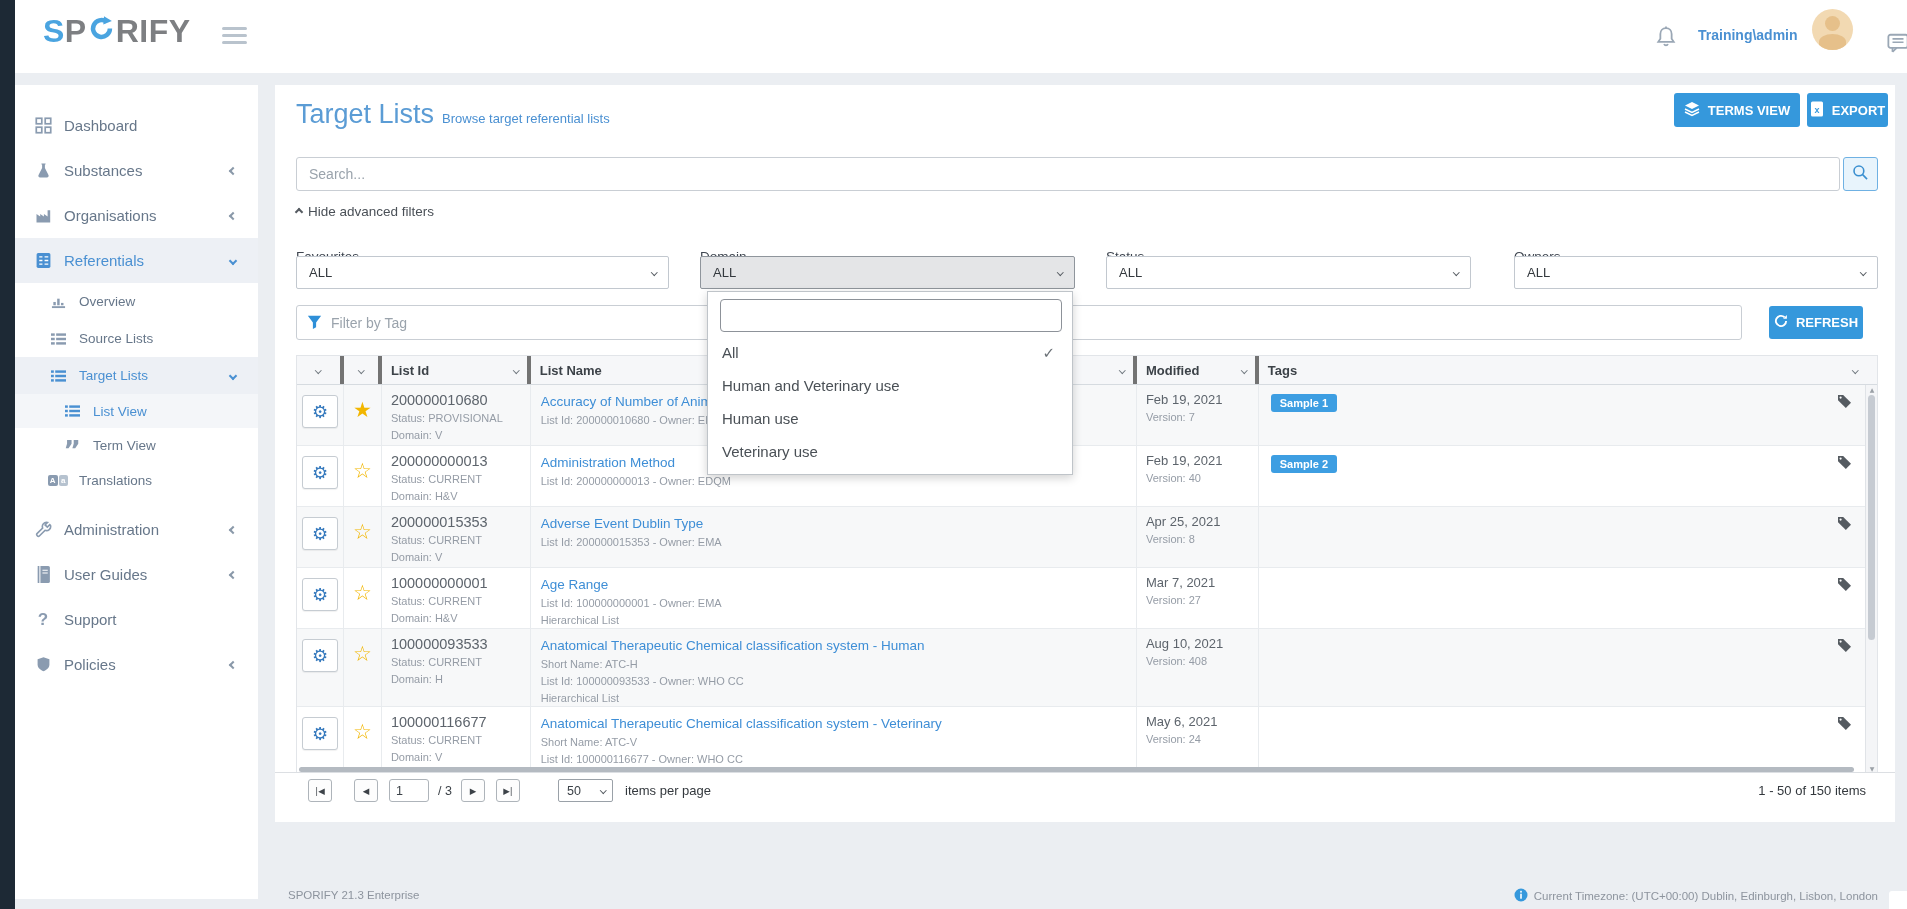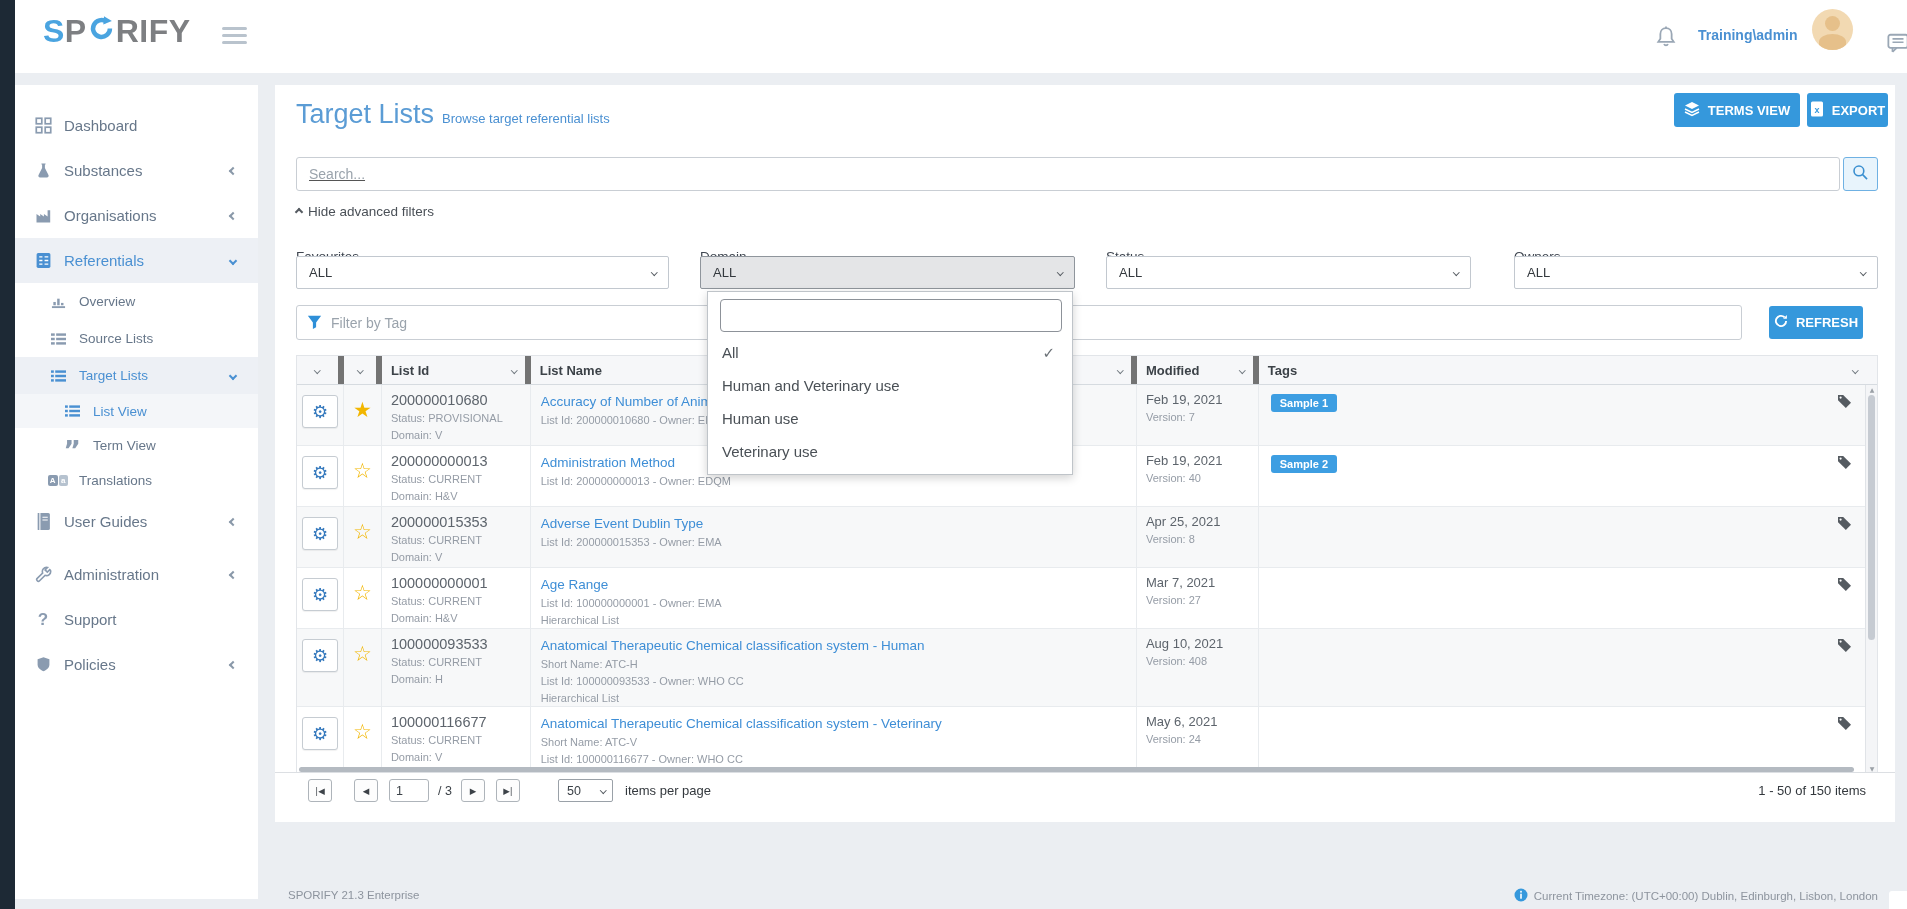--- a/index.html
+++ b/index.html
@@ -52,40 +52,40 @@
 
   
   .card{position:absolute;left:275px;top:85px;width:1620px;height:737px;background:#fff;}
   .page-title{position:absolute;left:21px;top:14px;font-size:27px;color:#5b9cd5;}
   .page-sub{font-size:13px;color:#4a90d2;margin-left:8px;}
   .btn{display:flex;align-items:center;justify-content:center;gap:8px;background:#3598dc;color:#fff;
        font-size:13px;font-weight:bold;border:none;border-radius:3px;cursor:pointer;font-family:inherit;}
   .btn-terms{position:absolute;right:95px;top:8px;width:126px;height:34px;}
   .btn-export{position:absolute;right:7px;top:8px;width:81px;height:34px;}
   .search-input{position:absolute;left:21px;top:72px;width:1544px;height:34px;border:1px solid #c9ced4;border-radius:3px;
-       padding:0 12px;font-size:14px;color:#555;font-family:inherit;outline:none;text-decoration:underline;}
+       padding:0 12px;font-size:14px;color:#555;font-family:inherit;outline:none;}
   .search-input::placeholder,.tag-input::placeholder{color:#9aa3ac;}
   .search-btn{position:absolute;left:1568px;top:72px;width:35px;height:34px;background:#e8f4fc;border:1px solid #6fb1e3;
        border-radius:3px;display:flex;align-items:center;justify-content:center;cursor:pointer;}
   .hide-filters{position:absolute;left:21px;top:119px;font-size:13.5px;color:#4a5057;display:flex;align-items:center;gap:6px;cursor:pointer;}
   .flabel{position:absolute;top:148px;font-size:13.5px;color:#3f4650;margin-top:16px;}
   .fselect{position:absolute;top:171px;height:33px;border:1px solid #c2c8cf;border-radius:2px;background:#fff;
        display:flex;align-items:center;padding:0 12px;font-size:13px;color:#33383d;cursor:pointer;}
   .fselect .chev{position:absolute;right:12px;}
   .fselect.open{background:#e4e5e7;border-color:#8f959c;}
   .tag-input{position:absolute;left:21px;top:220px;width:1446px;height:35px;border:1px solid #c9ced4;border-radius:3px;
        padding:0 12px 0 34px;font-size:14px;color:#555;font-family:inherit;outline:none;}
   .funnel{position:absolute;left:32px;top:230px;pointer-events:none;}
   .btn-refresh{position:absolute;left:1494px;top:221px;width:94px;height:33px;}
 
   
   .tbl{position:absolute;left:21px;top:270px;width:1582px;border:1px solid #e2e5e9;background:#fff;}
   .thead{display:flex;height:29px;background:#f6f7f9;border-bottom:1px solid #d6dbe0;
          font-size:13px;font-weight:bold;color:#3c4248;align-items:center;}
-  .thead .hc{position:relative;height:100%;display:flex;align-items:center;border-right:6px solid #737373;padding-left:9px;}
+  .thead .hc{position:relative;height:100%;display:flex;align-items:center;border-right:4px solid #737373;padding-left:9px;}
   .thead .hc .chev{position:absolute;right:8px;top:12px;}
   .hc.c1{width:47px;justify-content:center;padding-left:0;}
   .hc.c2{width:38px;justify-content:center;padding-left:0;}
   .hc.c3{width:149px;}
   .hc.c4{width:607px;}
   .hc.c5{width:122px;}
   .hc.c6{width:619px;border-right:none;}
   .trow{display:flex;border-bottom:1px solid #e8ebee;background:#fff;overflow:hidden;}
   .trow:nth-child(even){background:#f7f8f9;}
   .trow .c{position:relative;border-right:1px solid #e8ebee;padding-top:7px;}
@@ -295,38 +295,38 @@
         </span>
       <span>Term View</span>
     </div>
     <div class="nav-row lvl2">
       <span class="nicon">
           <span class="tr-box">A</span>
           <span class="tr-box lt">a</span>
         </span>
       <span>Translations</span>
     </div>
+    <div class="nav-row lvl1 mt8">
+      <span class="nicon">
+          <svg width="17" height="17" viewBox="0 0 16 16">
+            <path fill="none" stroke="#8a9bb0" stroke-width="1.5" d="M14.6 4.2a3.9 3.9 0 0 1-5.2 4.6l-5.1 5.1a1.55 1.55 0 0 1-2.2-2.2l5.1-5.1A3.9 3.9 0 0 1 11.8 1.4L9.5 3.7l2.1 2.1 2.3-2.3z"></path>
+          </svg>
+        </span>
+      <span>Administration</span>
+      <span class="chev left"></span>
+    </div>
     <div class="nav-row lvl1">
       <span class="nicon">
           <svg width="15" height="17" viewBox="0 0 14 16">
             <path fill="#8a9bb0" d="M1.5 0h10A1.5 1.5 0 0 1 13 1.5v13a1.5 1.5 0 0 1-1.5 1.5h-10z"></path>
             <path d="M3.6 0v16" stroke="#fff" stroke-width="1"></path>
             <path d="M6 4h5M6 6.5h5" stroke="#fff" stroke-width="1"></path>
           </svg>
         </span>
       <span>User Guides</span>
-      <span class="chev left"></span>
-    </div>
-    <div class="nav-row lvl1 mt8">
-      <span class="nicon">
-          <svg width="17" height="17" viewBox="0 0 16 16">
-            <path fill="none" stroke="#8a9bb0" stroke-width="1.5" d="M14.6 4.2a3.9 3.9 0 0 1-5.2 4.6l-5.1 5.1a1.55 1.55 0 0 1-2.2-2.2l5.1-5.1A3.9 3.9 0 0 1 11.8 1.4L9.5 3.7l2.1 2.1 2.3-2.3z"></path>
-          </svg>
-        </span>
-      <span>Administration</span>
       <span class="chev left"></span>
     </div>
     <div class="nav-row lvl1">
       <span class="nicon">
           <span class="q-glyph">?</span>
         </span>
       <span>Support</span>
     </div>
     <div class="nav-row lvl1">
       <span class="nicon">

